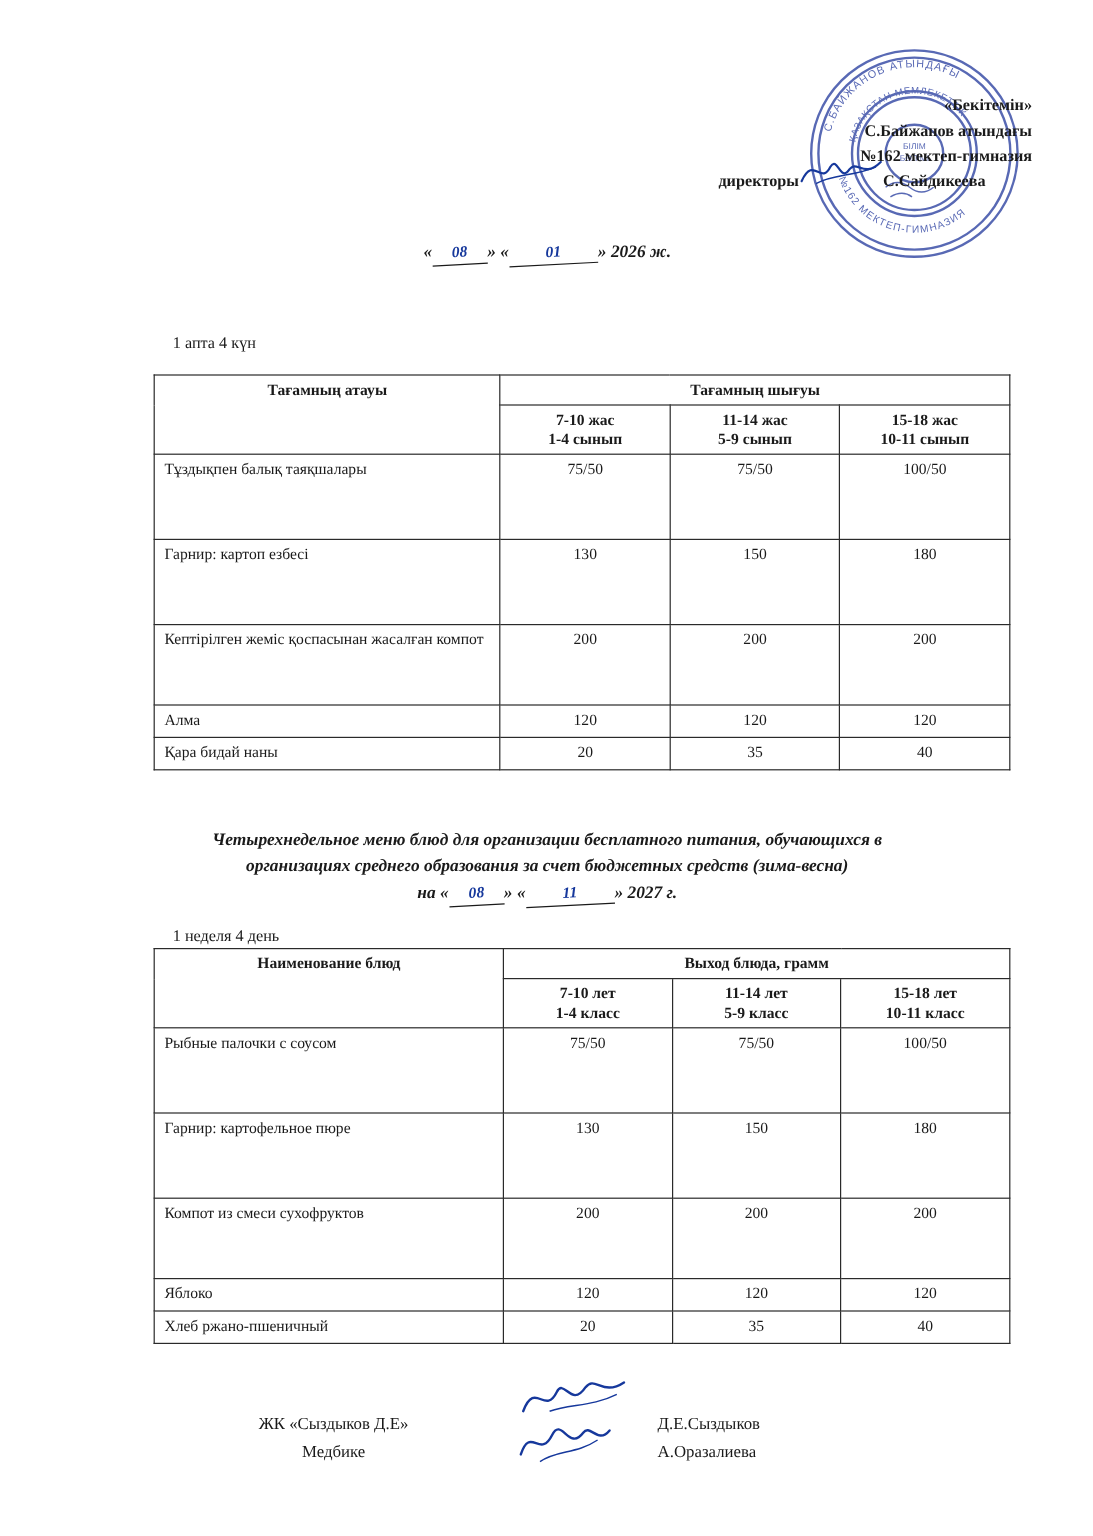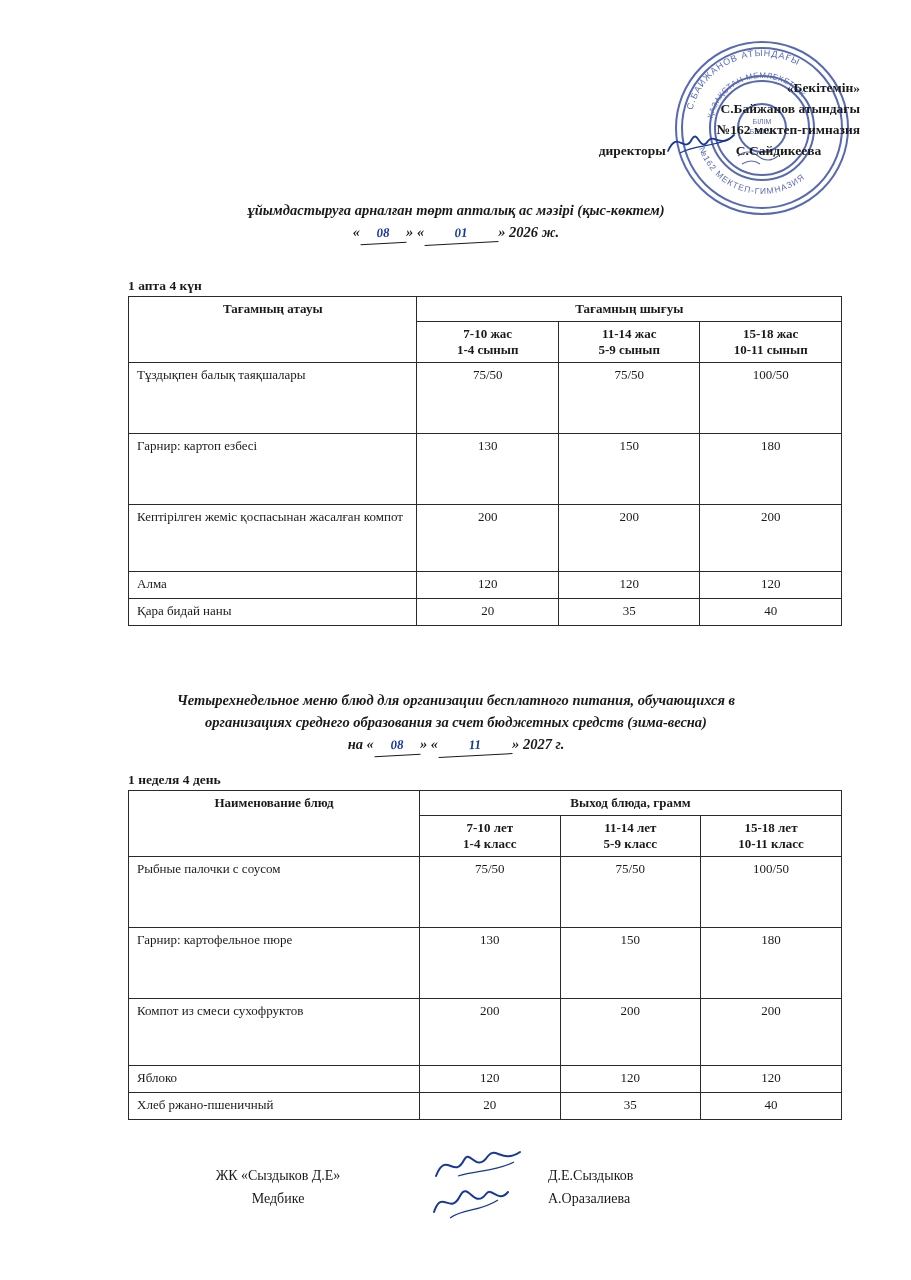--- a/index.html
+++ b/index.html
@@ -83,36 +83,36 @@
     font-family: "Liberation Serif", serif;
     font-style: italic;
     color: #16389c;
     transform: rotate(-3deg);
     font-size: 13px;
   }
   .fill.wide { min-width: 74px; }
 
   .section-label {
     position: absolute;
-    left: 128px;
-    font-weight: bold;
+    left: 144px;
+    font-weight: normal;
     font-size: 13.5px;
   }
   .section-label.kz { top: 278px; }
   .section-label.ru { top: 772px; }
 
   
   table.menu {
     position: absolute;
     left: 128px;
     width: 714px;
     border-collapse: collapse;
     font-size: 13px;
   }
-  table.menu.kz { top: 296px; }
+  table.menu.kz { top: 312px; }
   table.menu.ru { top: 790px; }
   table.menu th, table.menu td {
     border: 1px solid #2a2a2a;
     padding: 4px 8px;
     vertical-align: top;
   }
   table.menu th {
     text-align: center;
     font-weight: bold;
     font-size: 13px;
@@ -136,21 +136,21 @@
   
   .footer {
     position: absolute;
     left: 128px;
     top: 1152px;
     width: 714px;
     font-size: 14px;
   }
   .footer-row {
     display: flex;
-    align-items: center;
+    align-items: flex-end;
   }
   .footer-left {
     width: 300px;
     text-align: center;
     line-height: 1.65;
   }
   .footer-sign {
     width: 120px;
     position: relative;
     height: 70px;
@@ -207,21 +207,20 @@
         <svg width="74" height="32" viewBox="0 0 74 32">
           <path d="M4 24 C 14 2, 20 28, 28 12 C 34 2, 36 26, 44 14 C 50 6, 56 22, 70 8" stroke="#16389c" stroke-width="1.8" fill="none" stroke-linecap="round"></path>
           <path d="M16 26 C 30 18, 48 20, 66 12" stroke="#16389c" stroke-width="1.2" fill="none"></path>
         </svg>
       </span>
       <span>С.Сайдикеева</span>
     </div>
   </div>
 
   <div class="doc-title kz">
-    <div>ұйымдастыруға арналған төрт апталық ас мәзірі (қыс-көктем)</div>
     <div class="date-line">
       <span>«</span><span class="fill">08</span><span>» «</span><span class="fill wide">01</span><span>» 2026 ж.</span>
     </div>
   </div>
 
   <div class="section-label kz">1 апта 4 күн</div>
 
   <table class="menu kz">
     <thead>
       <tr>

